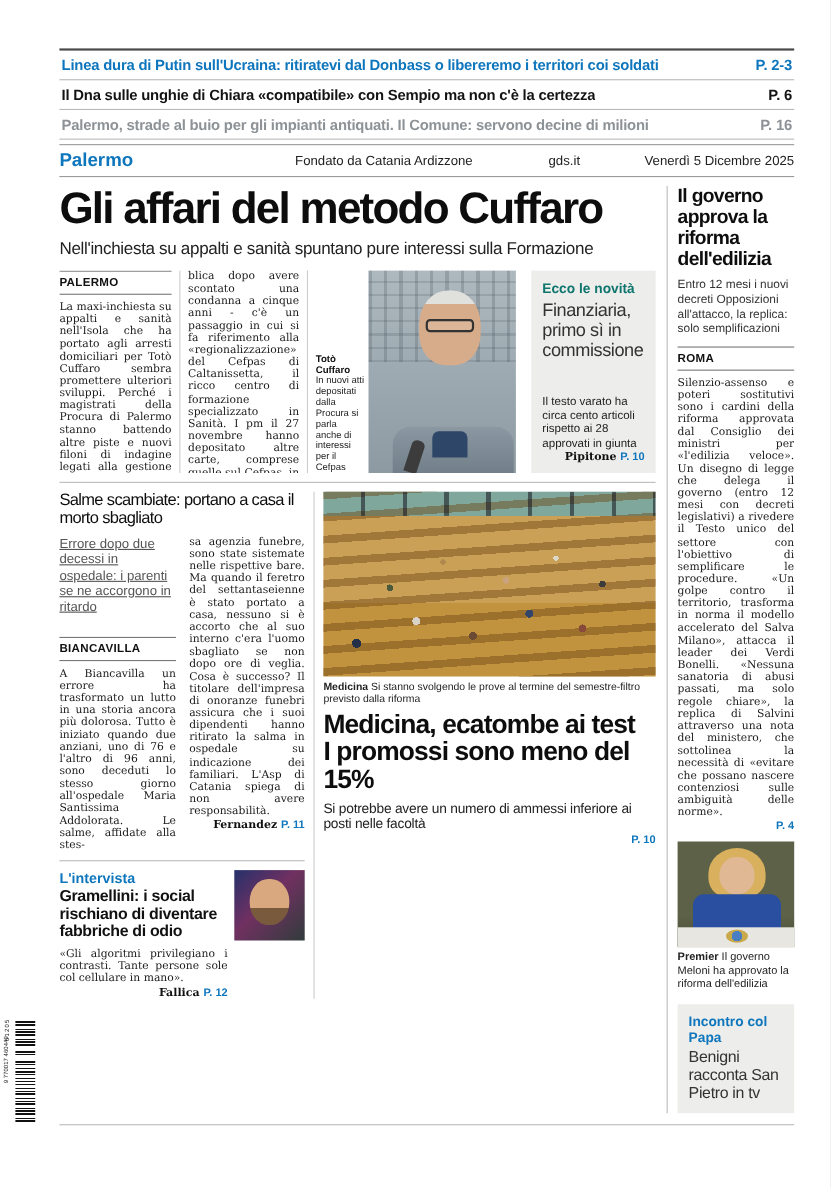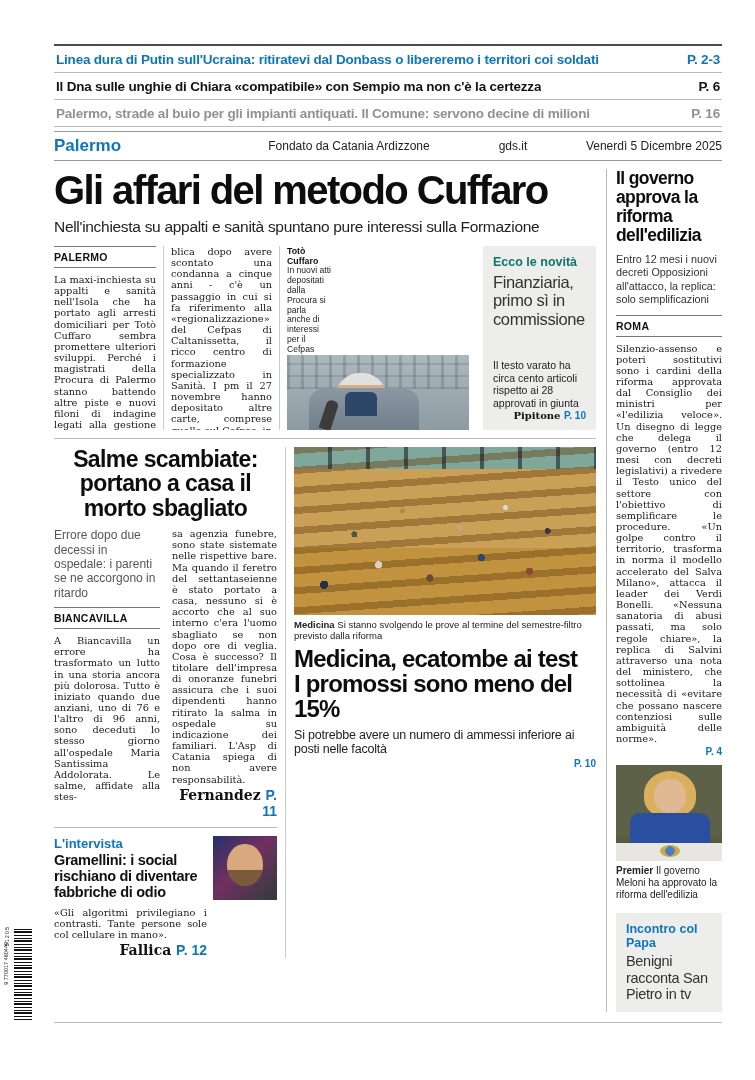--- a/index.html
+++ b/index.html
@@ -49,23 +49,23 @@
 
   .lead-h1 { font-size:40px; font-weight:bold; letter-spacing:-1.6px; line-height:1.05; color:#0d0d0d; }
   .lead-sub { font-size:15.5px; letter-spacing:-0.3px; color:#222; margin:7px 0 10px 0; }
 
   .lead-cols { display:flex; height:184px; }
   .kicker { font-size:10.5px; font-weight:bold; letter-spacing:0.3px; border-top:1px solid #777;
             border-bottom:1px solid #777; padding:4px 0; margin-bottom:6px; }
   .serif { font-family:"DejaVu Serif", serif; font-size:9.8px; line-height:1.14; text-align:justify; color:#1a1a1a; }
   .lc-a { width:110px; padding-right:7px; border-right:1px solid #ccc; overflow:hidden; }
   .lc-b { width:116px; padding:0 7px; border-right:1px solid #ccc; overflow:hidden; position:relative; }
-  .byline { text-align:right; font-family:"DejaVu Serif", serif; font-size:14px; font-weight:bold; margin-top:2px; }
+  .byline { text-align:right; font-family:"DejaVu Serif", serif; font-size:10px; font-weight:bold; margin-top:2px; }
   .byline .pg { color:#0e76bd; font-weight:bold; font-family:"Liberation Sans", sans-serif; }
-  .lc-c { width:196px; display:flex; padding:0 7px 0 7px;flex-direction:column; }
+  .lc-c { width:196px; display:flex; padding:0 7px 0 7px; }
   .cap-col { width:48px; display:flex; flex-direction:column; justify-content:flex-end; padding-right:4px; }
   .cap-title { font-size:8.8px; font-weight:bold; }
   .cap-text { font-size:8.6px; line-height:1.15; color:#222; }
   .photo-cuffaro { flex:1; position:relative; overflow:hidden;
       background:linear-gradient(180deg,#aeb9bf 0%,#9fabb2 45%,#8e9aa2 100%); }
   .photo-cuffaro:before { content:""; position:absolute; inset:0 0 55% 0;
       background:repeating-linear-gradient(90deg, rgba(70,80,90,.25) 0 3px, transparent 3px 14px),
                  repeating-linear-gradient(0deg, rgba(70,80,90,.2) 0 2px, transparent 2px 12px); }
   .cf-head { position:absolute; left:46px; top:18px; width:56px; height:68px; border-radius:46% 46% 42% 42%;
       background:linear-gradient(180deg,#e0e0dc 0 18%, #d6ac8a 18% 100%); }
@@ -82,25 +82,25 @@
   .gb-body { margin-top:auto; font-size:10.5px; line-height:1.22; color:#222; }
   .gb-byline { text-align:right; font-size:10px; font-weight:bold; font-family:"DejaVu Serif", serif; }
   .gb-byline .pg { color:#0e76bd; font-family:"Liberation Sans", sans-serif; }
 
   .rule { border-top:1px solid #bbb; margin:8px 0; }
 
   .lower { display:flex; margin-top:2px; }
   .lower-left { width:232px; padding-right:8px; border-right:1px solid #ccc; }
   .lower-mid { flex:1; padding-left:8px; }
 
-  .salme-h { font-size:23px; font-weight:bold; letter-spacing:-0.6px; line-height:1.06; color:#0d0d0d;text-align:center; }
+  .salme-h { font-size:15px; font-weight:normal; letter-spacing:-0.6px; line-height:1.06; color:#0d0d0d; }
   .salme-cols { display:flex; margin-top:8px; }
   .sc-a { width:112px; padding-right:6px; }
   .sc-b { flex:1; padding-left:6px; }
-  .salme-deck { font-size:12px; line-height:1.2; color:#555; margin-bottom:7px; }
+  .salme-deck { font-size:12px; line-height:1.2; color:#555; margin-bottom:20px;text-decoration:underline; }
   .salme-body { overflow:hidden; }
 
   .intervista { margin-top:4px; display:flex; }
   .iv-text { flex:1; padding-right:6px; }
   .iv-kicker { color:#0e76bd; font-weight:bold; font-size:13px; }
   .iv-title { font-size:14.5px; font-weight:bold; letter-spacing:-0.3px; line-height:1.1; margin:2px 0 6px 0; }
   .photo-gramellini { width:64px; height:64px; position:relative; overflow:hidden;
       background:linear-gradient(135deg,#26316b 0%,#713061 45%,#313c3c 100%); }
   .gr-head { position:absolute; left:14px; top:8px; width:36px; height:42px; border-radius:48%;
       background:linear-gradient(180deg,#d9a87e 0 62%, #7a5a3c 62% 100%); }

